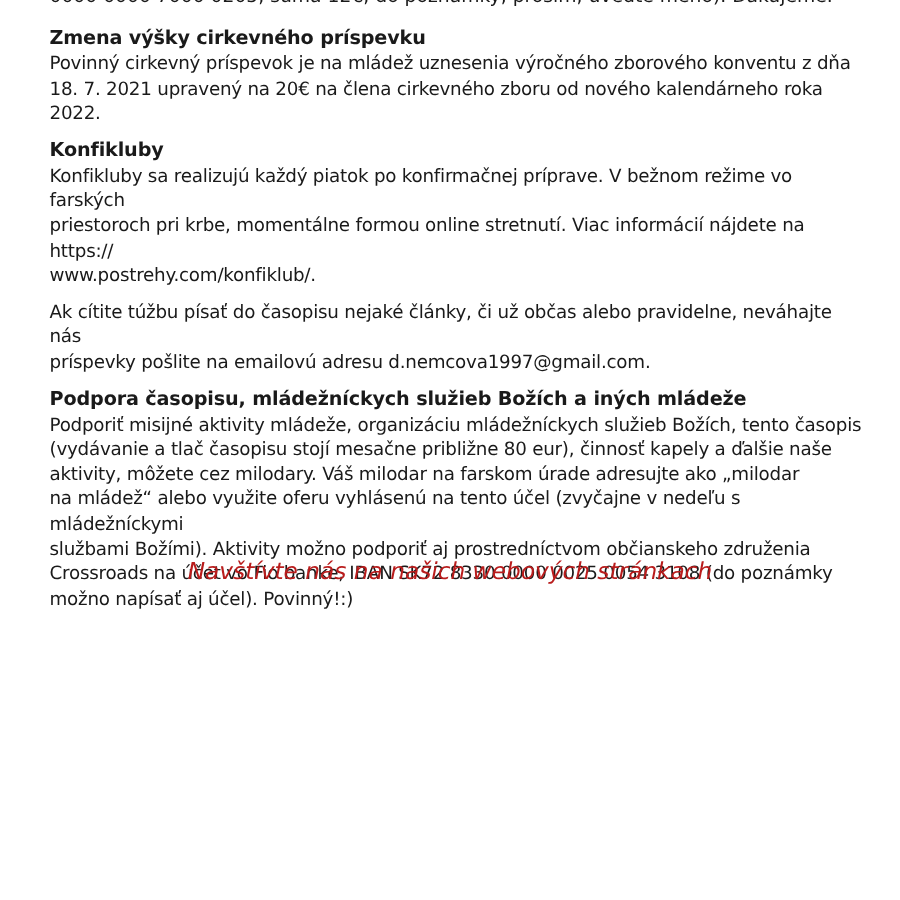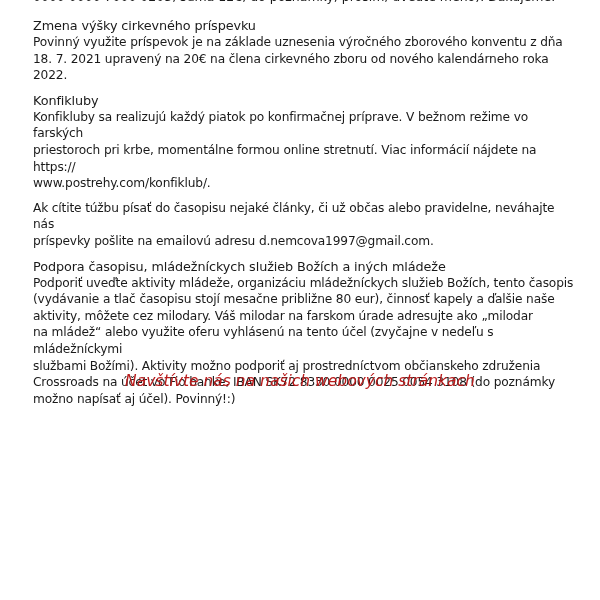--- a/index.html
+++ b/index.html
@@ -27,21 +27,21 @@
       height: 17px;
       white-space: nowrap;
       overflow: hidden;
       margin: 0 0 12px 0;
     }
     .section {
       margin: 0 0 8px 0;
     }
     .section h2 {
       font-size: 12.8px;
-      font-weight: normal;
+      font-weight: bold;
       line-height: 17px;
       margin: 0;
       letter-spacing: -0.1px;
     }
     .section p {
       font-size: 12.2px;
       line-height: 16.6px;
       margin: 0;
       letter-spacing: -0.15px;
     }
@@ -59,39 +59,39 @@
     .footer div { margin: 0; }
   </style>
 </head>
 <body>
 
 <div class="page">
   <div class="clipped-line">0000 0000 7000 0205, suma 12€, do poznámky, prosím, uveďte meno). Ďakujeme.</div>
 
   <div class="section">
     <h2>Zmena výšky cirkevného príspevku</h2>
-    <p>Povinný využite príspevok je na základe uznesenia výročného zborového konventu z dňa</p>
+    <p>Povinný cirkevný príspevok je na mládež uznesenia výročného zborového konventu z dňa</p>
     <p>18. 7. 2021 upravený na 20€ na člena cirkevného zboru od nového kalendárneho roka 2022.</p>
   </div>
 
   <div class="section">
     <h2>Konfikluby</h2>
     <p>Konfikluby sa realizujú každý piatok po konfirmačnej príprave. V bežnom režime vo farských</p>
     <p>priestoroch pri krbe, momentálne formou online stretnutí. Viac informácií nájdete na https://</p>
     <p>www.postrehy.com/konfiklub/.</p>
   </div>
 
   <div class="section">
     <p>Ak cítite túžbu písať do časopisu nejaké články, či už občas alebo pravidelne, neváhajte nás</p>
     <p>príspevky pošlite na emailovú adresu d.nemcova1997@gmail.com.</p>
   </div>
 
   <div class="section">
     <h2>Podpora časopisu, mládežníckych služieb Božích a iných mládeže</h2>
-    <p>Podporiť uveďte aktivity mládeže, organizáciu mládežníckych služieb Božích, tento časopis</p>
+    <p>Podporiť misijné aktivity mládeže, organizáciu mládežníckych služieb Božích, tento časopis</p>
     <p>(vydávanie a tlač časopisu stojí mesačne približne 80 eur), činnosť kapely a ďalšie naše</p>
     <p>aktivity, môžete cez milodary. Váš milodar na farskom úrade adresujte ako „milodar</p>
     <p>na mládež“ alebo využite oferu vyhlásenú na tento účel (zvyčajne v nedeľu s mládežníckymi</p>
     <p>službami Božími). Aktivity možno podporiť aj prostredníctvom občianskeho združenia</p>
     <p>Crossroads na účet vo Fio banke, IBAN SK72 8330 0000 0025 0054 3108 (do poznámky</p>
     <p>možno napísať aj účel). Povinný!:)</p>
   </div>
 </div>
 
 <div class="footer">

